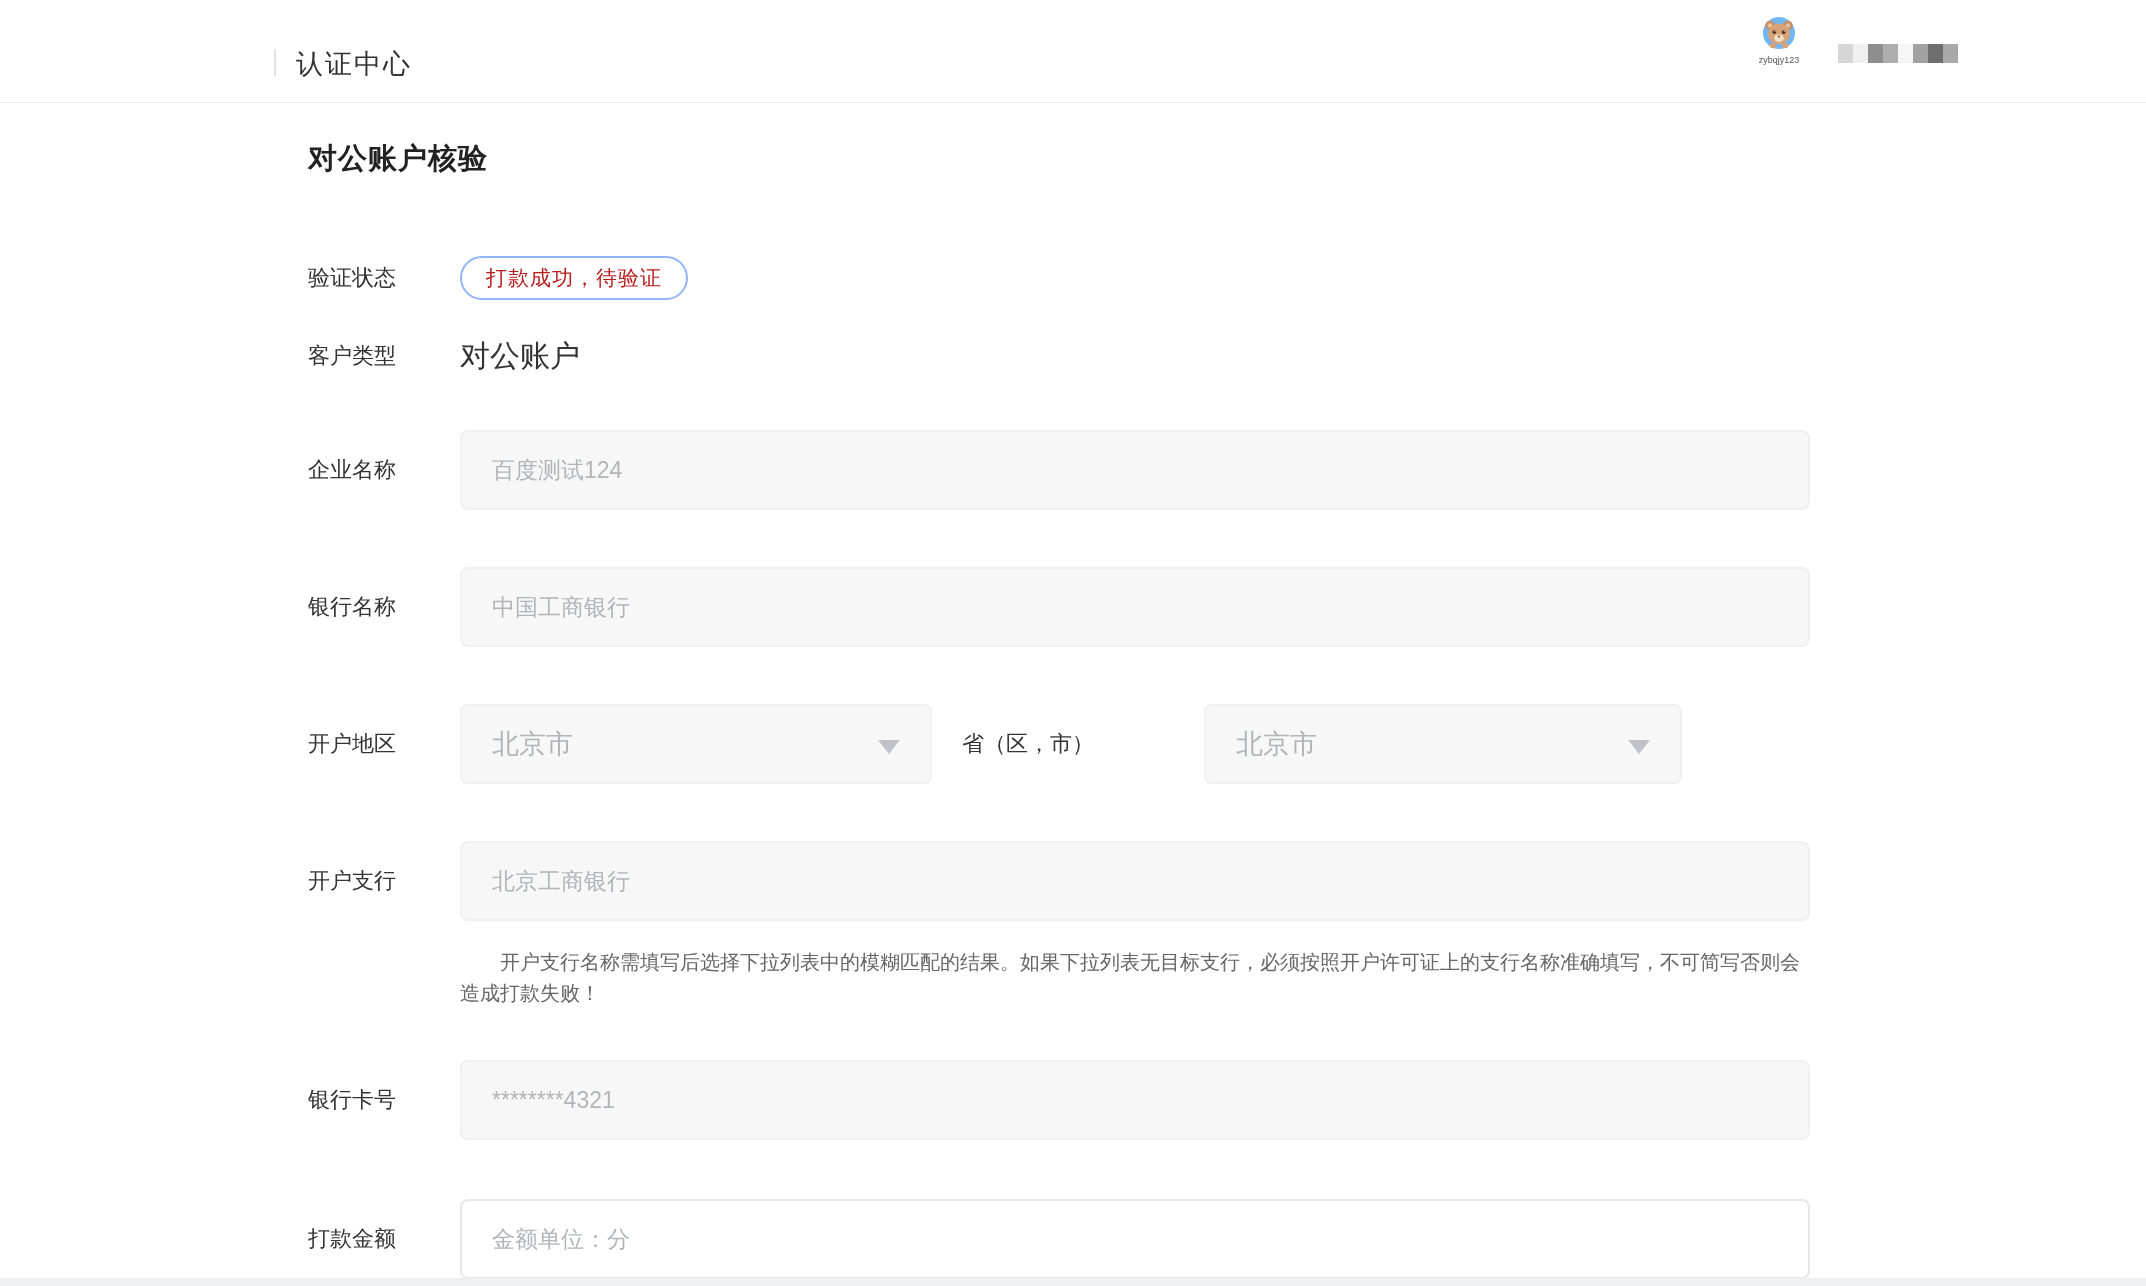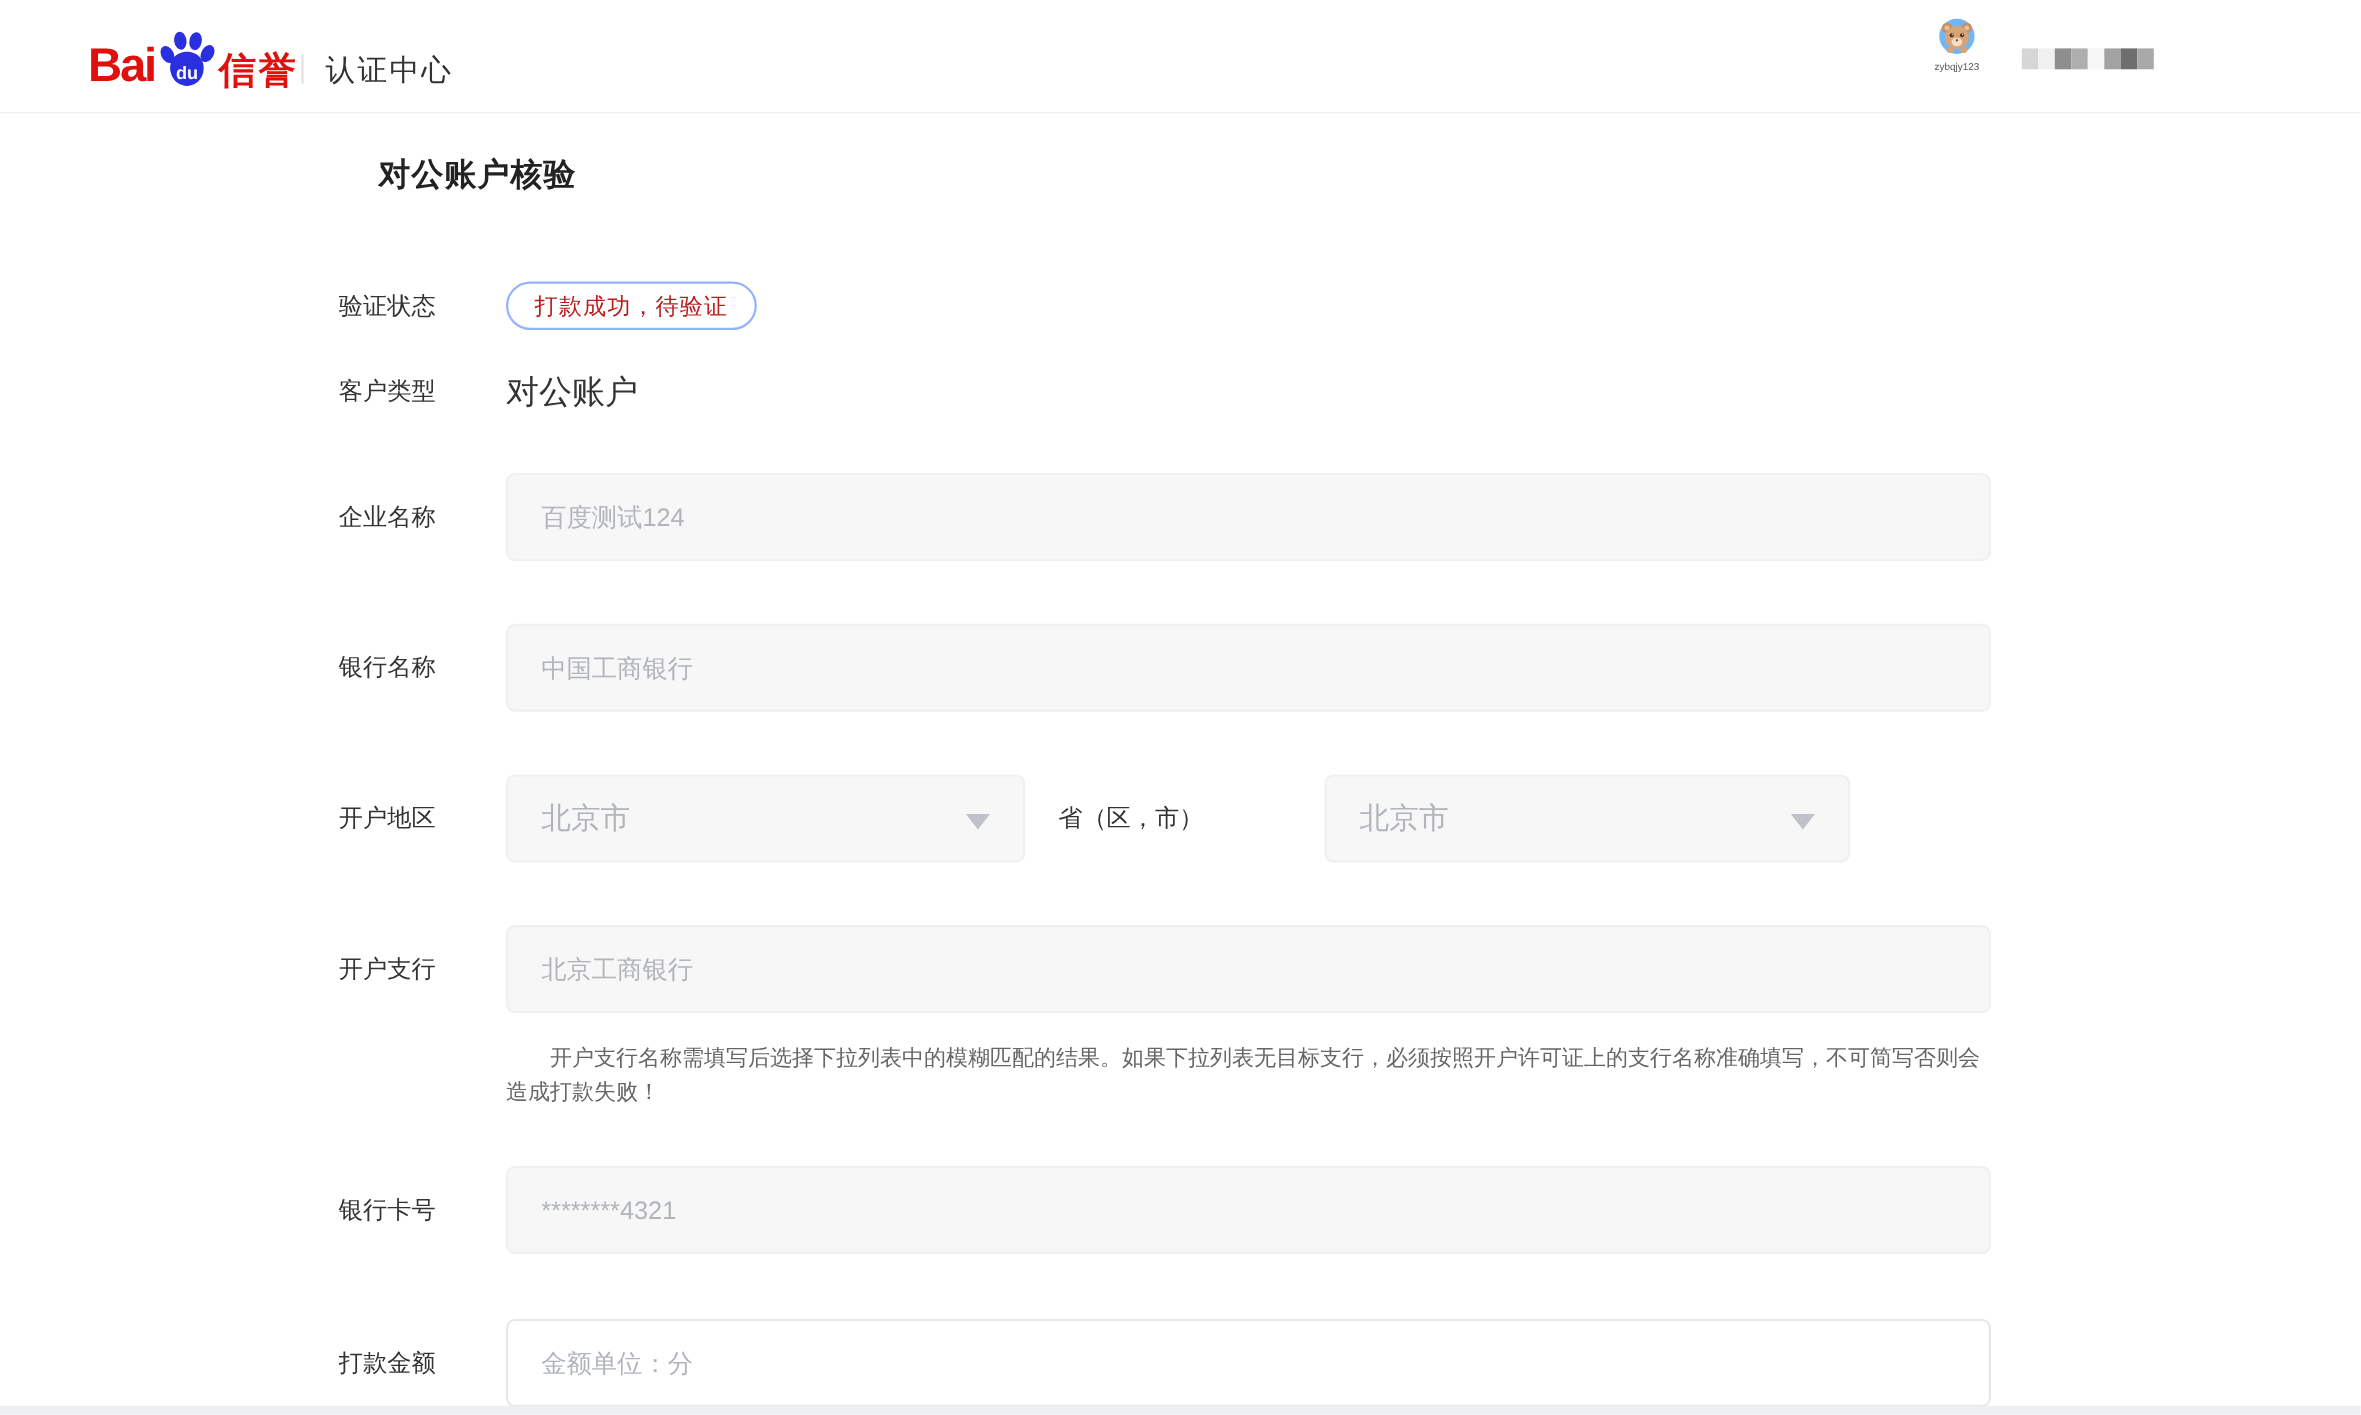--- a/index.html
+++ b/index.html
@@ -19,21 +19,21 @@
 
   .user { position:absolute; left:1756px; top:16px; width:46px; text-align:center; cursor:pointer; }
   .avatar { width:34px; height:34px; display:inline-block; }
   .uname { font-size:9px; color:#555; line-height:11px; margin-top:1px;
            white-space:nowrap; }
   .redacted { position:absolute; left:1838px; top:44px; display:flex; }
   .mblock { width:15px; height:19px; display:inline-block; }
 
   
   .page-title { position:absolute; left:308px; top:139px; font-size:29px;
-                font-weight:bold; color:#222; letter-spacing:1px;margin-left:36px; }
+                font-weight:bold; color:#222; letter-spacing:1px; }
 
   .row { position:absolute; left:308px; display:flex; align-items:center; }
   .flabel { width:152px; flex:none; font-size:22px; color:#333; }
   .fvalue { font-size:30px; color:#333; }
 
   .row-status   { top:256px; height:44px; }
   .row-customer { top:340px; height:32px; }
   .row-company  { top:430px; height:80px;justify-content:flex-end; }
   .row-bank     { top:567px; height:80px; }
   .row-region   { top:704px; height:80px; }
@@ -66,32 +66,20 @@
   .hint { position:absolute; left:460px; top:947px; width:1352px;
           font-size:20px; line-height:31px; color:#666; text-indent:2em; }
 
   .bottom-strip { position:absolute; left:0; bottom:0; width:2146px; height:8px;
                   background:#edeff1; }
 </style>
 </head>
 <body>
 
 <div class="header">
-  <div class="logo">
-    <span class="logo-bai">Bai</span>
-    <svg class="logo-paw" viewBox="0 0 60 62">
-      <ellipse transform="rotate(-28 9.5 27)" cx="9.5" cy="27" rx="6.5" ry="9.5" fill="#2A2FE0"></ellipse>
-      <ellipse transform="rotate(-8 23 12.5)" cx="23" cy="12.5" rx="6.5" ry="9.5" fill="#2A2FE0"></ellipse>
-      <ellipse transform="rotate(10 39 13)" cx="39" cy="13" rx="6.5" ry="9.5" fill="#2A2FE0"></ellipse>
-      <ellipse transform="rotate(30 51.5 26)" cx="51.5" cy="26" rx="6.5" ry="9.5" fill="#2A2FE0"></ellipse>
-      <path d="M30 24 C 18 24 10 34 13 46 C 15 56 24 60 30 60 C 36 60 45 56 47 46 C 50 34 42 24 30 24 Z" fill="#2A2FE0"></path>
-      <text x="30" y="53" text-anchor="middle" font-size="19" font-weight="bold" fill="#ffffff">du</text>
-    </svg>
-    <span class="logo-xinyu">信誉</span>
-  </div>
   <div class="hdr-divider"></div>
   <div class="portal-title">认证中心</div>
 
   <div class="user">
     <svg class="avatar" viewBox="0 0 36 36">
       <circle cx="18" cy="18" r="17" fill="#72B6F2"></circle>
       <circle cx="8.5" cy="10" r="5" fill="#C79064"></circle>
       <circle cx="27.5" cy="10" r="5" fill="#C79064"></circle>
       <circle cx="8.5" cy="10" r="2.4" fill="#E9C29B"></circle>
       <circle cx="27.5" cy="10" r="2.4" fill="#E9C29B"></circle>

